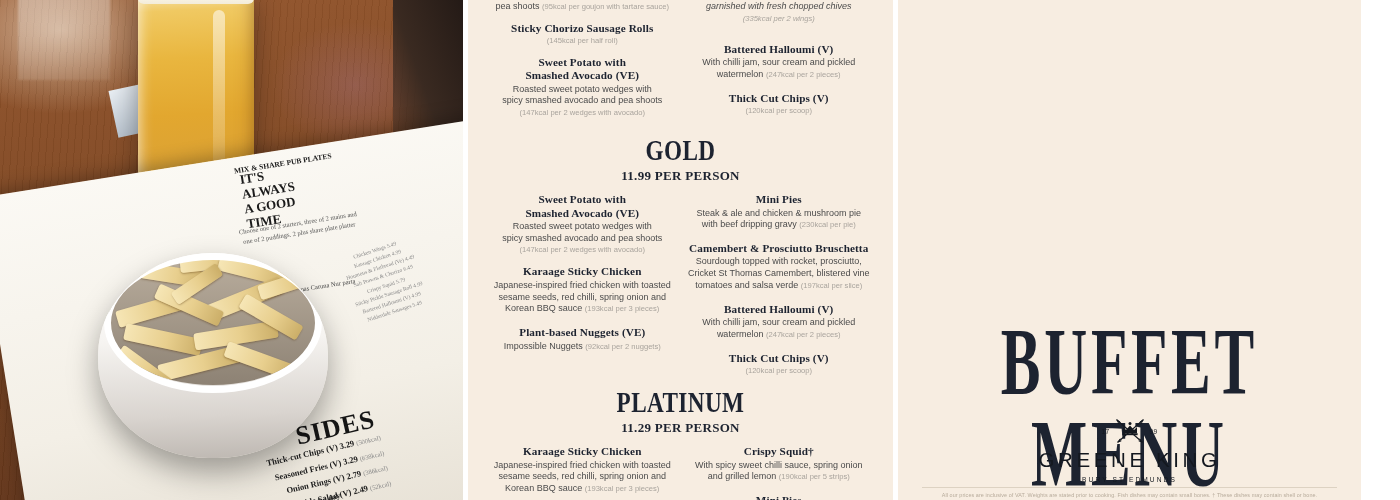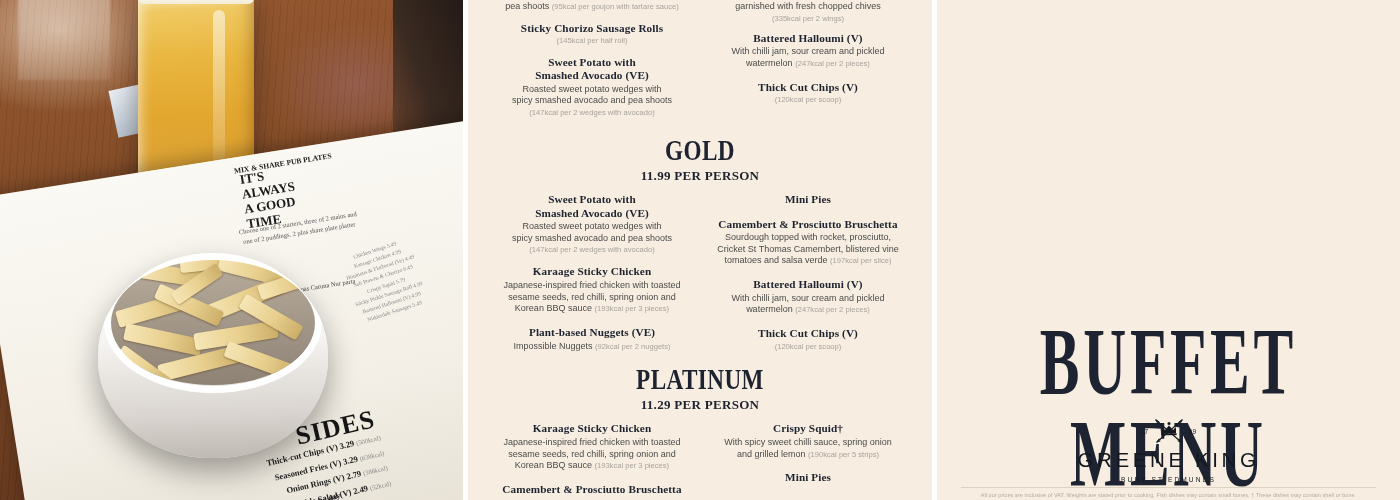--- a/index.html
+++ b/index.html
@@ -104,21 +104,21 @@
   .ph-bowl-rim{
     position:absolute;left:6px;top:0px;width:218px;height:140px;border-radius:50%;
     border:7px solid #ffffff;box-sizing:border-box;
   }
 
   
   .gap{width:5px;height:500px;background:#ffffff;}
 
   
   .menu-panel{
-    position:relative;width:464px;height:500px;background:#f7ede1;overflow:hidden;
+    position:relative;width:425px;height:500px;background:#f7ede1;overflow:hidden;
     padding:0 22px;box-sizing:border-box;
   }
   .cols{display:flex;gap:0;}
   .col{width:222px;box-sizing:border-box;}
   .col.left-col{padding-right:6px;}
   .col.right-col{padding-left:6px;}
 
   .item{text-align:center;margin-bottom:11px;}
   .item-name{
     font-family:"Liberation Serif",serif;font-weight:700;
@@ -263,21 +263,21 @@
           <div class="item-name">Sticky Chorizo Sausage Rolls</div>
           <div class="item-kcal">(145kcal per half roll)</div>
         </div>
         <div class="item">
           <div class="item-name">Sweet Potato with<br>Smashed Avocado (VE)</div>
           <div class="item-desc">Roasted sweet potato wedges with<br>spicy smashed avocado and pea shoots</div>
           <div class="item-kcal">(147kcal per 2 wedges with avocado)</div>
         </div>
       </div>
       <div class="col right-col">
-        <div class="item" style="margin-bottom:9px;">
+        <div class="item" style="margin-bottom:20px;font-style:italic;">
           <div class="item-desc">garnished with fresh chopped chives</div>
           <div class="item-kcal">(335kcal per 2 wings)</div>
         </div>
         <div class="item">
           <div class="item-name">Battered Halloumi (V)</div>
           <div class="item-desc">
             <span>With chilli jam, sour cream and pickled</span><br>
             <span>watermelon</span>
             <span class="kcal">(247kcal per 2 pieces)</span>
           </div>
@@ -305,20 +305,21 @@
           <div class="item-desc">Japanese-inspired fried chicken with toasted<br>sesame seeds, red chilli, spring onion and<br>Korean BBQ sauce <span class="kcal">(193kcal per 3 pieces)</span></div>
         </div>
         <div class="item">
           <div class="item-name">Plant-based Nuggets (VE)</div>
           <div class="item-desc"><span>Impossible Nuggets</span> <span class="kcal">(92kcal per 2 nuggets)</span></div>
         </div>
       </div>
       <div class="col right-col">
         <div class="item">
           <div class="item-name">Mini Pies</div>
+          <div class="item-desc">Steak &amp; ale and chicken &amp; mushroom pie<br>with beef dripping gravy <span class="kcal">(230kcal per pie)</span></div>
         </div>
         <div class="item">
           <div class="item-name">Camembert &amp; Prosciutto Bruschetta</div>
           <div class="item-desc">Sourdough topped with rocket, prosciutto,<br>Cricket St Thomas Camembert, blistered vine<br>tomatoes and salsa verde <span class="kcal">(197kcal per slice)</span></div>
         </div>
         <div class="item">
           <div class="item-name">Battered Halloumi (V)</div>
           <div class="item-desc">With chilli jam, sour cream and pickled<br>watermelon <span class="kcal">(247kcal per 2 pieces)</span></div>
         </div>
         <div class="item">

